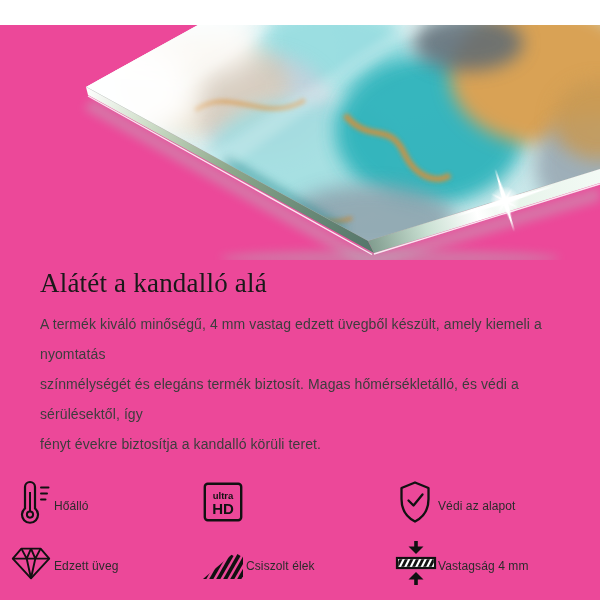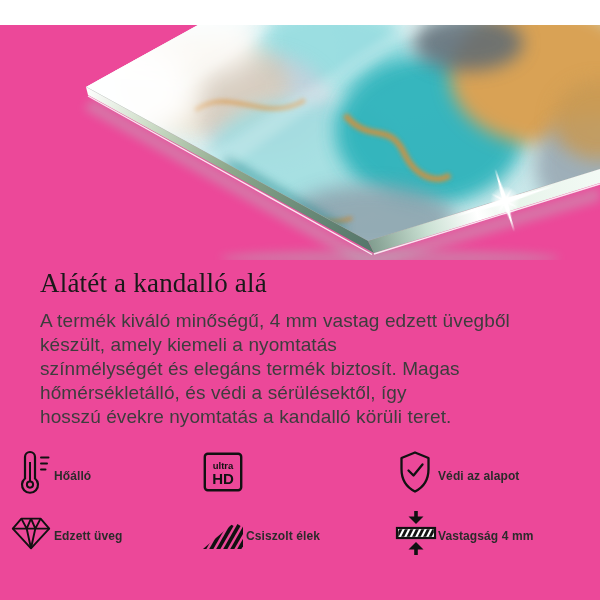--- a/index.html
+++ b/index.html
@@ -13,43 +13,42 @@
     font-family:"Liberation Serif", serif;
     font-weight:400;
     font-size:27px;
     line-height:34px;
     letter-spacing:.2px;
     color:#191919;
   }
   p.desc{
     margin:9px 40px 0 40px;
     width:522px;
-    font-size:19px;
-    line-height:24px;
+    font-size:14px;
+    line-height:30px;
     letter-spacing:.1px;
     color:#3d3d3d;
   }
   p.desc .pline{display:block;}
   .features{
     margin-top:20px;
     padding:0 16px 0 8px;
     display:grid;
     grid-template-columns:repeat(3,1fr);
     row-gap:14px;
   }
   .feature{
     display:flex;flex-direction:row;align-items:center;text-align:center;
   }
   .ficon{width:46px;height:46px;display:block;}
   .flabel{
     margin-top:8px;
     font-size:12px;
     letter-spacing:.1px;
     color:#2b2b2b;
-    font-weight:bold;
   }
 </style>
 </head>
 <body>
 
 <div id="page">
 
   <svg class="hero" width="600" height="235" viewBox="0 0 600 235" aria-hidden="true">
     <defs>
       <clipPath id="face">
@@ -142,21 +141,21 @@
   </svg>
 
   <section>
     <h2 class="heading">
       <span>Alátét a kandalló alá</span><br>
     </h2>
 
     <p class="desc">
       <span class="pline">A termék kiváló minőségű, 4 mm vastag edzett üvegből készült, amely kiemeli a nyomtatás</span>
       <span class="pline">színmélységét és elegáns termék biztosít. Magas hőmérsékletálló, és védi a sérülésektől, így</span>
-      <span class="pline">hosszú évekre nyomtatás a kandalló körüli teret.</span>
+      <span class="pline">fényt évekre biztosítja a kandalló körüli teret.</span>
     </p>
 
     <div class="features">
 
       <div class="feature">
         <svg class="ficon" viewBox="0 0 46 46">
           <g fill="none" stroke="#111" stroke-width="2.2">
             <path d="M17,29.5 A8,8 0 1 0 27,29.5 L27,8 A5,5 0 0 0 17,8 Z"></path>
             <path d="M22,13 L22,32.6" stroke-width="2"></path>
             <circle cx="22" cy="35.6" r="3.1" stroke-width="2"></circle>

